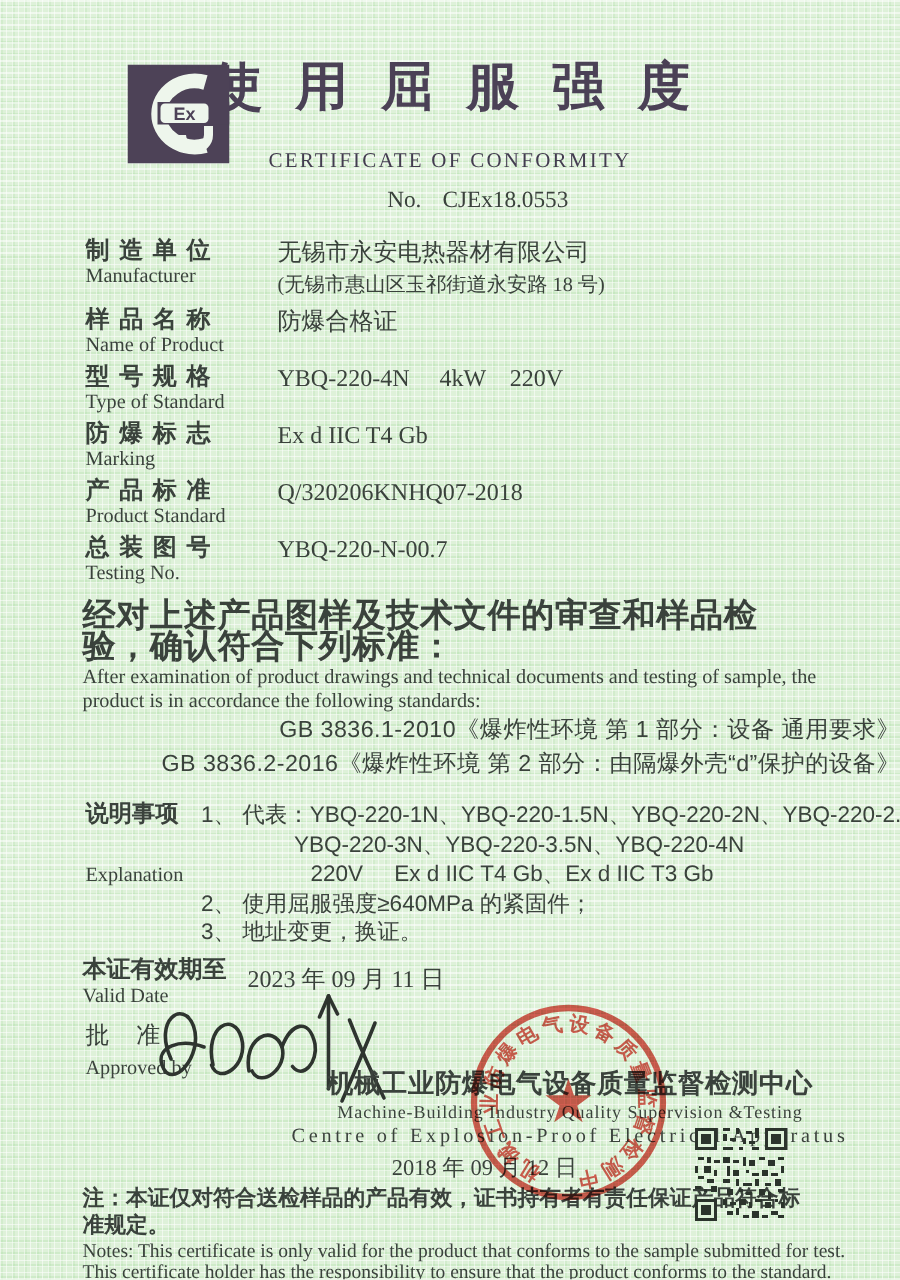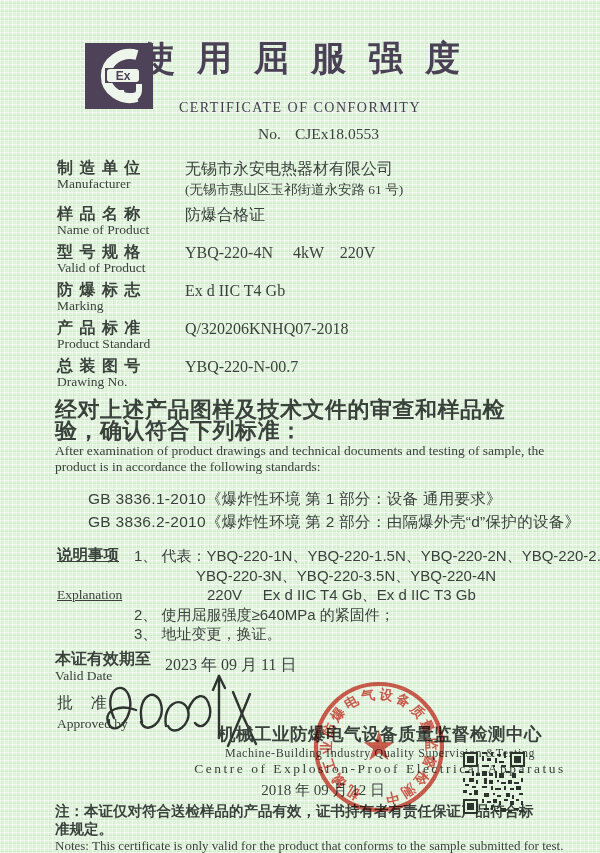--- a/index.html
+++ b/index.html
@@ -32,26 +32,26 @@
   .flabel{width:128px;flex:none;}
   .flabel .cn{font-size:16px;font-weight:bold;letter-spacing:1px;line-height:17px;}
   .flabel .en{font-family:"Liberation Serif",serif;font-size:13.5px;line-height:15px;}
   .fvalue{font-family:"Liberation Serif",serif;font-size:16px;line-height:18px;padding-top:1px;}
   .fvalue .v2{font-size:13.5px;margin-top:3px;}
 
   
   .statement{margin:10px 55px 0 55px;}
   .statement .cn{font-size:22px;font-weight:bold;letter-spacing:.5px;line-height:21px;}
   .statement .en{font-family:"Liberation Serif",serif;font-size:13.5px;line-height:16px;margin-top:2px;width:490px;}
-  .standards{margin:12px 0 0 88px;}
+  .standards{margin:0 0 0 88px;text-align:right;}
   .standards div{font-size:15.5px;line-height:23px;letter-spacing:.3px;}
 
   
   .expl{display:flex;margin:13px 0 0 57px;}
-  .expl-label{width:77px;flex:none;text-decoration:underline;}
+  .expl-label{width:77px;flex:none;}
   .expl-label .cn{font-size:15.5px;font-weight:bold;line-height:17px;}
   .expl-label .en{font-family:"Liberation Serif",serif;font-size:13.5px;line-height:15px;margin-top:24px;}
   .expl-lines{font-size:15px;line-height:19.5px;}
   .expl-lines .ln{white-space:pre;}
   .ind-0{padding-left:0;}
   .ind-2{padding-left:62px;}
   .ind-3{padding-left:73px;}
 
   
   .sign-area{position:relative;height:158px;}
@@ -99,36 +99,36 @@
   </div>
 
   <div class="fields">
     <div class="frow">
       <div class="flabel">
           <div class="cn">制 造 单 位</div>
           <div class="en">Manufacturer</div>
         </div>
       <div class="fvalue">
           <div class="pre">无锡市永安电热器材有限公司</div>
-          <div class="v2">(无锡市惠山区玉祁街道永安路 61 号)</div>
+          <div class="v2">(无锡市惠山区玉祁街道永安路 18 号)</div>
         </div>
     </div>
     <div class="frow">
       <div class="flabel">
           <div class="cn">样 品 名 称</div>
           <div class="en">Name of Product</div>
         </div>
       <div class="fvalue">
           <div class="pre">防爆合格证</div>
         </div>
     </div>
     <div class="frow">
       <div class="flabel">
           <div class="cn">型 号 规 格</div>
-          <div class="en">Valid of Product</div>
+          <div class="en">Type of Standard</div>
         </div>
       <div class="fvalue">
           <div class="pre">YBQ-220-4N     4kW    220V</div>
         </div>
     </div>
     <div class="frow">
       <div class="flabel">
           <div class="cn">防 爆 标 志</div>
           <div class="en">Marking</div>
         </div>
@@ -141,36 +141,36 @@
           <div class="cn">产 品 标 准</div>
           <div class="en">Product Standard</div>
         </div>
       <div class="fvalue">
           <div class="pre">Q/320206KNHQ07-2018</div>
         </div>
     </div>
     <div class="frow">
       <div class="flabel">
           <div class="cn">总 装 图 号</div>
-          <div class="en">Drawing No.</div>
+          <div class="en">Testing No.</div>
         </div>
       <div class="fvalue">
           <div class="pre">YBQ-220-N-00.7</div>
         </div>
     </div>
   </div>
 
   <div class="statement">
     <div class="cn">经对上述产品图样及技术文件的审查和样品检验，确认符合下列标准：</div>
     <div class="en">After examination of product drawings and technical documents and testing of sample, the product is in accordance the following standards:</div>
   </div>
 
   <div class="standards">
     <div>GB 3836.1-2010《爆炸性环境 第 1 部分：设备 通用要求》</div>
-    <div>GB 3836.2-2010《爆炸性环境 第 2 部分：由隔爆外壳“d”保护的设备》</div>
+    <div>GB 3836.2-2016《爆炸性环境 第 2 部分：由隔爆外壳“d”保护的设备》</div>
   </div>
 
   <div class="expl">
     <div class="expl-label">
       <div class="cn">说明事项</div>
       <div class="en">Explanation</div>
     </div>
     <div class="expl-lines">
       <div class="ln ind-0">1、 代表：YBQ-220-1N、YBQ-220-1.5N、YBQ-220-2N、YBQ-220-2.5N、</div>
       <div class="ln ind-2">YBQ-220-3N、YBQ-220-3.5N、YBQ-220-4N</div>

